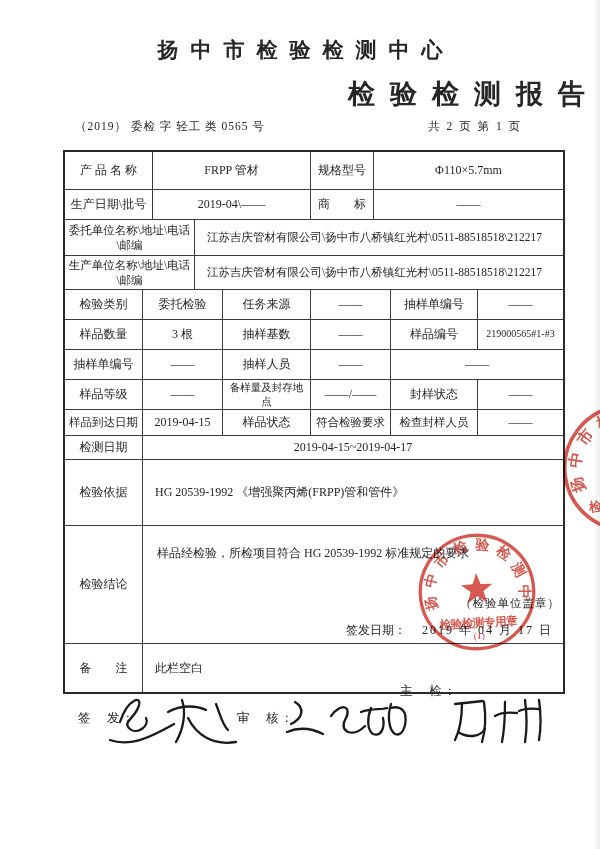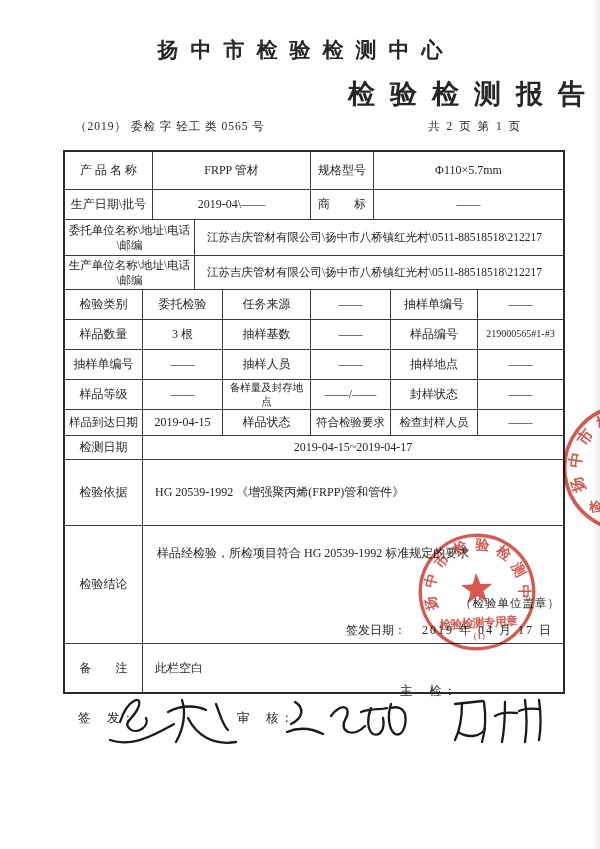--- a/index.html
+++ b/index.html
@@ -113,21 +113,20 @@
       <div class="cell w88">抽样基数</div>
       <div class="cell w80">——</div>
       <div class="cell w87b">样品编号</div>
       <div class="cell fx tiny">219000565#1-#3</div>
     </div>
     <div class="row h30">
       <div class="cell w77">抽样单编号</div>
       <div class="cell w80">——</div>
       <div class="cell w88">抽样人员</div>
       <div class="cell w80">——</div>
-      <div class="cell w87b">抽样地点</div>
       <div class="cell fx">——</div>
     </div>
     <div class="row h30">
       <div class="cell w77">样品等级</div>
       <div class="cell w80">——</div>
       <div class="cell w88 mid">备样量及封存地点</div>
       <div class="cell w80">——/——</div>
       <div class="cell w87b">封样状态</div>
       <div class="cell fx">——</div>
     </div>

